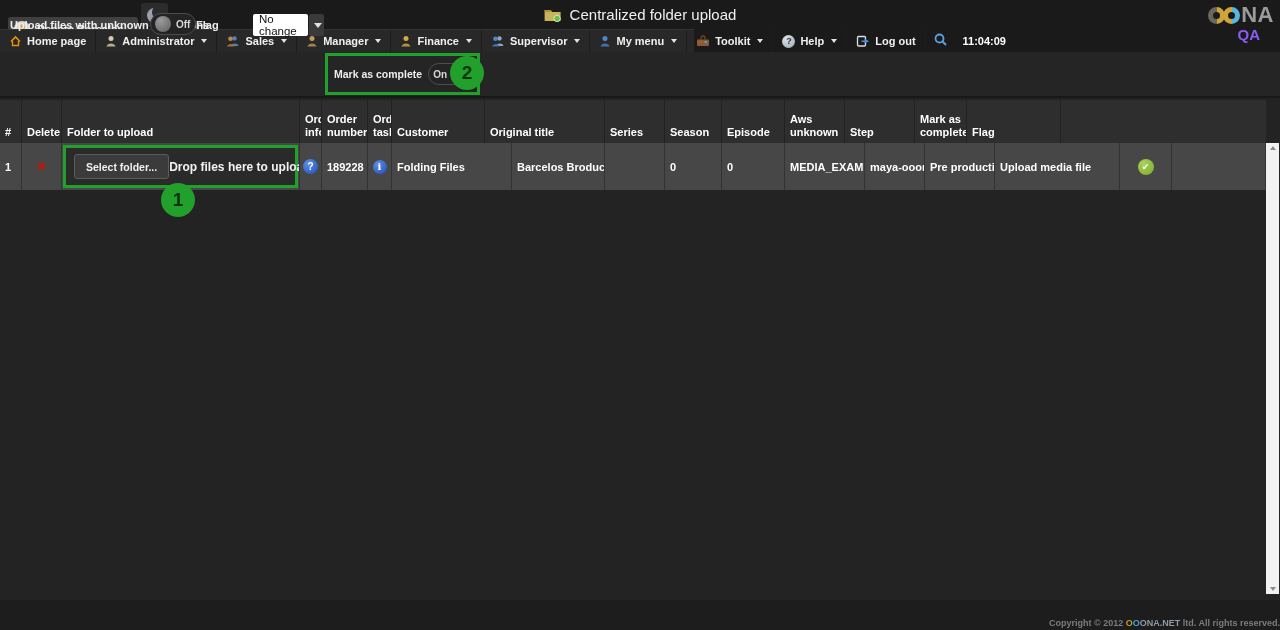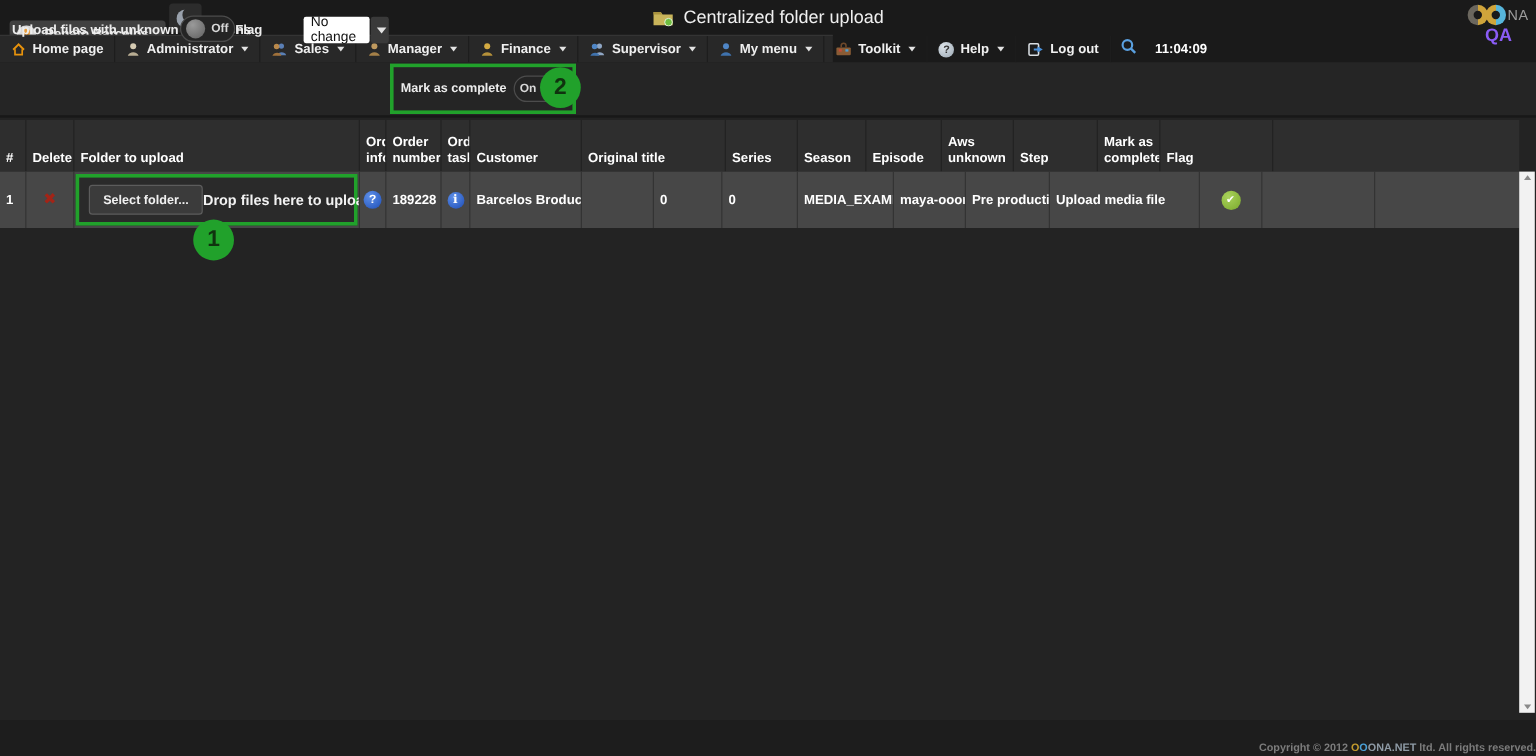--- a/index.html
+++ b/index.html
@@ -16,21 +16,21 @@
   .moon{width:15px;height:15px;border-radius:50%;box-shadow:inset 5px -3px 0 0 #99a1ac}
   .page-title{position:absolute;left:50%;top:0;transform:translateX(-50%);height:28px;display:flex;align-items:center;gap:8px}
   .page-title .t{font-size:15px;color:#efefef;white-space:nowrap}
 
   .logo{position:absolute;right:6px;top:4px;width:72px;text-align:right;line-height:1}
   .logo .r1{display:flex;align-items:center;justify-content:flex-end}
   .donut{width:17px;height:17px;border-radius:50%;position:relative;display:inline-block}
   .donut::after{content:"";position:absolute;left:5px;top:5px;width:7px;height:7px;border-radius:50%;background:#1a1a1a}
   .d1{background:linear-gradient(90deg,#6b675e 50%,#cfa43b 50%)}
   .d2{background:linear-gradient(90deg,#cfa43b 50%,#57b6dc 50%);margin-left:-2px}
-  .logo .na{font-size:12px;font-weight:normal;color:#9b9b9b;letter-spacing:.5px;margin-left:1px}
+  .logo .na{font-size:22px;font-weight:bold;color:#9b9b9b;letter-spacing:.5px;margin-left:1px}
   .logo .qa{font-size:15px;font-weight:bold;color:#8b5cf6;margin:1px 14px 16px 0}
 
   
   .menustrip{position:absolute;left:0;top:29px;width:694px;height:23px;background:#282828;border-top:1px solid #343434;
     display:flex;align-items:stretch}
   .mitem{display:flex;align-items:center;gap:5px;padding:0 9px;border-right:1px solid #1d1d1d;cursor:pointer;white-space:nowrap}
   .mitem .lbl{font-size:11px;font-weight:bold;color:#f0f0f0}
   .caret{width:0;height:0;border-left:3.5px solid transparent;border-right:3.5px solid transparent;border-top:4px solid #e3e3e3;margin-left:2px}
   .micon{display:flex;align-items:center}
   .mtime{display:flex;align-items:center;padding:0 8px;font-size:11px;font-weight:bold;color:#fff}
@@ -298,20 +298,21 @@
       <span class="drop-hint">Drop files here to upload</span>
     </div>
   </div>
   <div class="rc c3 cen">
     <span class="icon-circle q-ic">?</span>
   </div>
   <div class="rc c4">189228</div>
   <div class="rc c5 cen">
     <span class="icon-circle i-ic">i</span>
   </div>
+  <div class="rc c6">Folding Files</div>
   <div class="rc c7">Barcelos Broducti...</div>
   <div class="rc c8"></div>
   <div class="rc c9">0</div>
   <div class="rc c10">0</div>
   <div class="rc c11">MEDIA_EXAMP...</div>
   <div class="rc c12">maya-ooona</div>
   <div class="rc c13">Pre producti...</div>
   <div class="rc c14">Upload media file</div>
   <div class="rc c15 cen">
     <span class="icon-circle chk-ic">✔</span>

